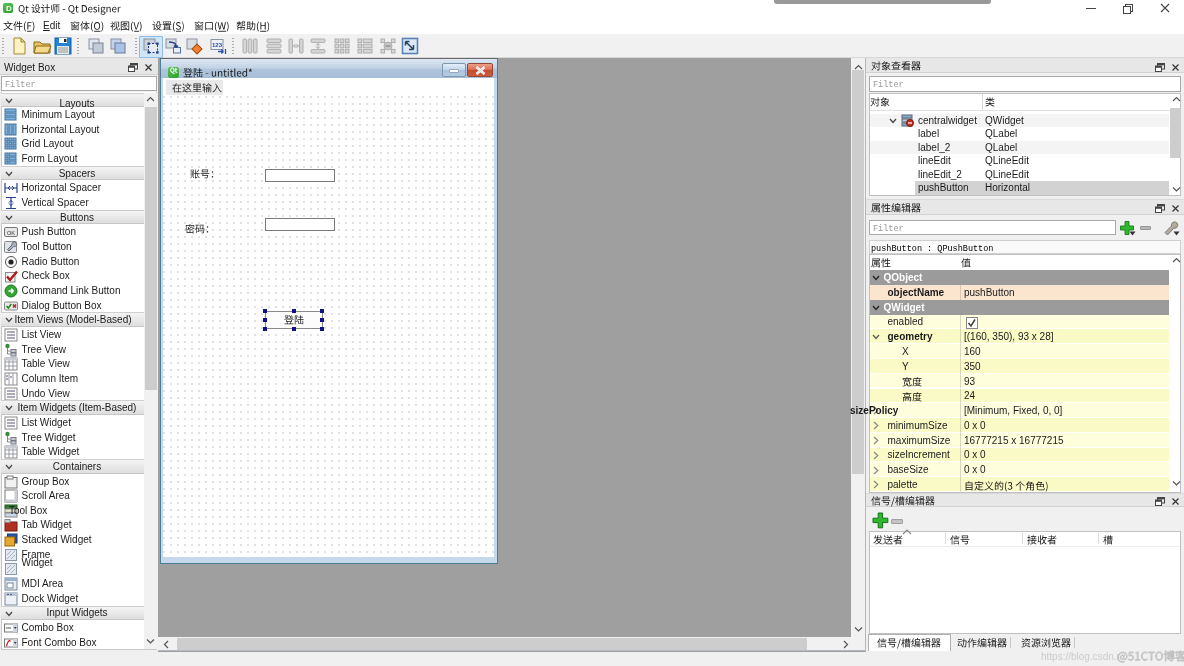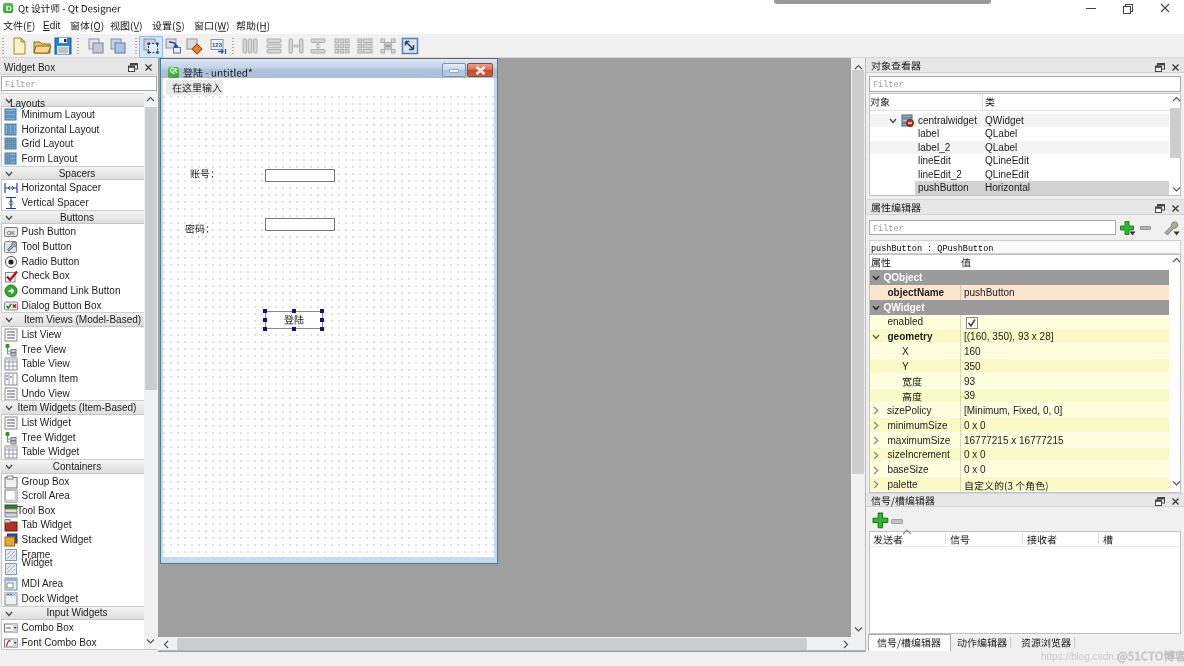--- a/index.html
+++ b/index.html
@@ -164,21 +164,21 @@
 <svg class="ab" style="left:144px;top:62.5px" width="9" height="9">
     <path d="M1.5 1.5 L7.5 7.5 M7.5 1.5 L1.5 7.5" stroke="#333" stroke-width="1.2"></path>
   </svg>
 <div class="ab" style="left:1px;top:76px;width:156px;height:15px;background:#fff;border:1px solid #a9a9a9"></div>
 <div class="txt mono" style="left:5px;top:79px;color:#9a9a9a">Filter</div>
 <div class="ab" style="left:1px;top:92px;width:156px;height:558px;background:#fff;border:1px solid #c8c8c8;border-top:none"></div>
 <div class="ab" style="left:1px;top:92.5px;width:143px;height:14.7px;background:linear-gradient(#f4f4f4,#dedede);border-top:1px solid #cfcfcf;border-bottom:1px solid #c6c6c6"></div>
 <svg class="ab" style="left:5px;top:97.5px" width="8" height="6">
     <path d="M1 1 L4 4.5 L7 1" stroke="#444" stroke-width="1.2" fill="none"></path>
   </svg>
-<div class="txt" style="left:10px;top:98px;width:134px;text-align:left">Layouts</div>
+<div class="txt" style="left:10px;top:98px;width:134px;text-align:center">Layouts</div>
 <svg class="ab" style="left:4px;top:108.0px" width="14" height="14" viewBox="0 0 14 14">
     <rect x="1" y="1" width="11" height="3" fill="#7db2e0" stroke="#41729e"></rect>
     <rect x="1" y="5" width="11" height="3" fill="#7db2e0" stroke="#41729e"></rect>
     <rect x="1" y="9" width="11" height="3" fill="#7db2e0" stroke="#41729e"></rect>
   </svg>
 <div class="txt" style="left:21.5px;top:109.0px">Minimum Layout</div>
 <svg class="ab" style="left:4px;top:122.6px" width="14" height="14" viewBox="0 0 14 14">
     <rect x="1" y="1" width="3" height="11" fill="#7db2e0" stroke="#41729e"></rect>
     <rect x="5" y="1" width="3" height="11" fill="#7db2e0" stroke="#41729e"></rect>
     <rect x="9" y="1" width="3" height="11" fill="#7db2e0" stroke="#41729e"></rect>
@@ -253,21 +253,21 @@
 <svg class="ab" style="left:4px;top:298.5px" width="14" height="14" viewBox="0 0 14 14">
     <rect x="0.5" y="3" width="13" height="8" rx="1" fill="#e8e8e8" stroke="#888"></rect>
     <path d="M2.5 7 l1.8 2 3-4" stroke="#1a8a1a" stroke-width="1.5" fill="none"></path>
     <path d="M9 5.5 l3 3 m0 -3 l-3 3" stroke="#b02020" stroke-width="1.5" fill="none"></path>
   </svg>
 <div class="txt" style="left:21.5px;top:299.5px">Dialog Button Box</div>
 <div class="ab" style="left:1px;top:312.4px;width:143px;height:14.7px;background:linear-gradient(#f4f4f4,#dedede);border-top:1px solid #cfcfcf;border-bottom:1px solid #c6c6c6"></div>
 <svg class="ab" style="left:5px;top:317.4px" width="8" height="6">
     <path d="M1 1 L4 4.5 L7 1" stroke="#444" stroke-width="1.2" fill="none"></path>
   </svg>
-<div class="txt" style="left:24px;top:314.2px;width:126px;text-align:left">Item Views (Model-Based)</div>
+<div class="txt" style="left:10px;top:314.2px;width:126px;text-align:center">Item Views (Model-Based)</div>
 <svg class="ab" style="left:4px;top:327.9px" width="14" height="14" viewBox="0 0 14 14">
     <rect x="1" y="1" width="12" height="12" fill="#fff" stroke="#888"></rect>
     <path d="M3 4 h8 M3 7 h8 M3 10 h8" stroke="#557" stroke-width="1.2"></path>
   </svg>
 <div class="txt" style="left:21.5px;top:328.9px">List View</div>
 <svg class="ab" style="left:4px;top:342.5px" width="14" height="14" viewBox="0 0 14 14">
     <circle cx="3.5" cy="3" r="2.2" fill="#3a8a3a"></circle>
     <path d="M3.5 5 v6 h3 M3.5 8 h3" stroke="#888" fill="none"></path>
     <rect x="7" y="6.5" width="5" height="3" fill="#c8ccd4" stroke="#778"></rect>
     <rect x="7" y="10" width="5" height="3" fill="#c8ccd4" stroke="#778"></rect>
@@ -327,21 +327,21 @@
     <rect x="1" y="1" width="12" height="12" fill="#fff" stroke="#777"></rect>
     <rect x="10.5" y="1" width="2.5" height="12" fill="#c9ced6"></rect>
     <rect x="1" y="10.5" width="9" height="2.5" fill="#c9ced6"></rect>
   </svg>
 <div class="txt" style="left:21.5px;top:490.1px">Scroll Area</div>
 <svg class="ab" style="left:4px;top:503.8px" width="14" height="14" viewBox="0 0 14 14">
     <rect x="1" y="1" width="12" height="3.4" fill="#3a7a3a" stroke="#1a5a1a"></rect>
     <rect x="1" y="5" width="12" height="3.4" fill="#e8e8c8" stroke="#888"></rect>
     <rect x="1" y="9" width="12" height="4" fill="#c8d8e8" stroke="#888"></rect>
   </svg>
-<div class="txt" style="left:17px;top:504.8px">Tool Box</div>
+<div class="txt" style="left:9px;top:504.8px">Tool Box</div>
 <svg class="ab" style="left:4px;top:518.4px" width="14" height="14" viewBox="0 0 14 14">
     <rect x="1" y="4" width="12" height="9" fill="#b03024" stroke="#701810"></rect>
     <rect x="1" y="1.5" width="5" height="3" fill="#d0d0d0" stroke="#888"></rect>
   </svg>
 <div class="txt" style="left:21.5px;top:519.4px">Tab Widget</div>
 <svg class="ab" style="left:4px;top:533.1px" width="14" height="14" viewBox="0 0 14 14">
     <rect x="3.5" y="1" width="9.5" height="9" fill="#2858a8" stroke="#183878"></rect>
     <rect x="1" y="4" width="9.5" height="9" fill="#e8a830" stroke="#986808"></rect>
   </svg>
 <div class="txt" style="left:21.5px;top:534.1px">Stacked Widget</div>
@@ -592,27 +592,27 @@
 <div class="ab" style="left:959.5px;top:373.7px;width:1px;height:14.8px;background:rgba(130,130,130,0.3)"></div>
 <svg style="position:absolute;left:902px;top:374.19px" width="21" height="15" viewBox="0 0 21 15">
     <path d="M5.2 9.7V11.3C5.2 12.1 5.5 12.3 6.5 12.3C6.7 12.3 8.1 12.3 8.4 12.3C9.3 12.3 9.5 11.9 9.6 10.4C9.4 10.3 9.1 10.2 8.9 10.1C8.9 11.4 8.8 11.6 8.3 11.6C8 11.6 6.8 11.6 6.6 11.6C6.1 11.6 6 11.6 6 11.3V9.7ZM4.4 8.4V9.2C4.4 10 4.1 11.2 0.4 11.9C0.6 12.1 0.8 12.4 0.9 12.5C4.8 11.7 5.2 10.3 5.2 9.2V8.4ZM2 7.4V10.6H2.8V8.1H7.2V10.5H8V7.4ZM4.3 3.3C4.5 3.6 4.6 3.8 4.7 4.1H0.8V5.9H1.5V4.7H8.5V5.9H9.3V4.1H5.6C5.5 3.8 5.3 3.4 5.1 3.1ZM6 5.1V5.7H4V5.1H3.3V5.7H1.7V6.4H3.3V7.1H4V6.4H6V7.1H6.7V6.4H8.3V5.7H6.7V5.1Z M13.9 5.2V6H12.2V6.6H13.9V8.3H17.8V6.6H19.4V6H17.8V5.2H17V6H14.6V5.2ZM17 6.6V7.7H14.6V6.6ZM17.6 9.6C17.1 10.1 16.5 10.5 15.8 10.8C15.1 10.5 14.5 10.1 14.1 9.6ZM12.4 8.9V9.6H13.7L13.3 9.7C13.8 10.3 14.3 10.7 15 11.1C14 11.4 13 11.6 11.9 11.7C12 11.9 12.2 12.2 12.2 12.3C13.5 12.2 14.7 11.9 15.8 11.5C16.8 12 17.9 12.2 19.2 12.4C19.3 12.2 19.5 11.9 19.6 11.8C18.5 11.7 17.5 11.4 16.6 11.1C17.5 10.7 18.2 10 18.7 9.2L18.2 8.9L18.1 8.9ZM14.7 3.3C14.9 3.6 15 3.9 15.1 4.2H11.3V6.9C11.3 8.4 11.2 10.5 10.4 12.1C10.6 12.1 10.9 12.3 11 12.4C11.9 10.8 12 8.5 12 6.9V4.9H19.5V4.2H16C15.9 3.9 15.7 3.5 15.5 3.2Z" fill="#1b1b1b"></path>
   </svg>
 <div class="txt" style="left:964px;top:375.5px">93</div>
 <div class="ab" style="left:870px;top:388.5px;width:299px;height:14.8px;background:#fafac6;border-bottom:1px solid rgba(255,255,255,0.9)"></div>
 <div class="ab" style="left:959.5px;top:388.5px;width:1px;height:14.8px;background:rgba(130,130,130,0.3)"></div>
 <svg style="position:absolute;left:902px;top:388.96000000000004px" width="21" height="15" viewBox="0 0 21 15">
     <path d="M2.9 6H7.2V6.9H2.9ZM2.1 5.5V7.5H8V5.5ZM4.4 3.3 4.7 4.2H0.6V4.9H9.4V4.2H5.5C5.4 3.9 5.3 3.5 5.1 3.2ZM1 8V12.4H1.7V8.7H8.3V11.6C8.3 11.7 8.2 11.8 8.1 11.8C8 11.8 7.5 11.8 7.1 11.8C7.2 11.9 7.3 12.1 7.4 12.3C8 12.3 8.4 12.3 8.7 12.2C9 12.1 9.1 12 9.1 11.6V8ZM2.8 9.2V11.8H3.5V11.3H7.1V9.2ZM3.5 9.8H6.4V10.8H3.5Z M13.9 5.2V6H12.2V6.6H13.9V8.3H17.8V6.6H19.4V6H17.8V5.2H17V6H14.6V5.2ZM17 6.6V7.7H14.6V6.6ZM17.6 9.6C17.1 10.1 16.5 10.5 15.8 10.8C15.1 10.5 14.5 10.1 14.1 9.6ZM12.4 8.9V9.6H13.7L13.3 9.7C13.8 10.3 14.3 10.7 15 11.1C14 11.4 13 11.6 11.9 11.7C12 11.9 12.2 12.2 12.2 12.3C13.5 12.2 14.7 11.9 15.8 11.5C16.8 12 17.9 12.2 19.2 12.4C19.3 12.2 19.5 11.9 19.6 11.8C18.5 11.7 17.5 11.4 16.6 11.1C17.5 10.7 18.2 10 18.7 9.2L18.2 8.9L18.1 8.9ZM14.7 3.3C14.9 3.6 15 3.9 15.1 4.2H11.3V6.9C11.3 8.4 11.2 10.5 10.4 12.1C10.6 12.1 10.9 12.3 11 12.4C11.9 10.8 12 8.5 12 6.9V4.9H19.5V4.2H16C15.9 3.9 15.7 3.5 15.5 3.2Z" fill="#1b1b1b"></path>
   </svg>
-<div class="txt" style="left:964px;top:390.3px">39</div>
+<div class="txt" style="left:964px;top:390.3px">24</div>
 <div class="ab" style="left:870px;top:403.2px;width:299px;height:14.8px;background:#fefedd;border-bottom:1px solid rgba(255,255,255,0.9)"></div>
 <div class="ab" style="left:959.5px;top:403.2px;width:1px;height:14.8px;background:rgba(130,130,130,0.3)"></div>
 <svg class="ab" style="left:873px;top:406.4px" width="6" height="9">
     <path d="M1 1 L4.8 4.5 L1 8" stroke="#888" stroke-width="1.2" fill="none"></path>
   </svg>
-<div class="txt" style="left:887px;top:405.0px;font-weight:normal">sizePolicy</div>
+<div class="txt" style="left:850px;top:405.0px;font-weight:bold">sizePolicy</div>
 <div class="txt" style="left:964px;top:405.0px">[Minimum, Fixed, 0, 0]</div>
 <div class="ab" style="left:870px;top:418.0px;width:299px;height:14.8px;background:#fafac6;border-bottom:1px solid rgba(255,255,255,0.9)"></div>
 <div class="ab" style="left:959.5px;top:418.0px;width:1px;height:14.8px;background:rgba(130,130,130,0.3)"></div>
 <svg class="ab" style="left:873px;top:421.2px" width="6" height="9">
     <path d="M1 1 L4.8 4.5 L1 8" stroke="#888" stroke-width="1.2" fill="none"></path>
   </svg>
 <div class="txt" style="left:887.5px;top:419.8px;font-weight:normal">minimumSize</div>
 <div class="txt" style="left:964px;top:419.8px">0 x 0</div>
 <div class="ab" style="left:870px;top:432.8px;width:299px;height:14.8px;background:#fefedd;border-bottom:1px solid rgba(255,255,255,0.9)"></div>
 <div class="ab" style="left:959.5px;top:432.8px;width:1px;height:14.8px;background:rgba(130,130,130,0.3)"></div>

